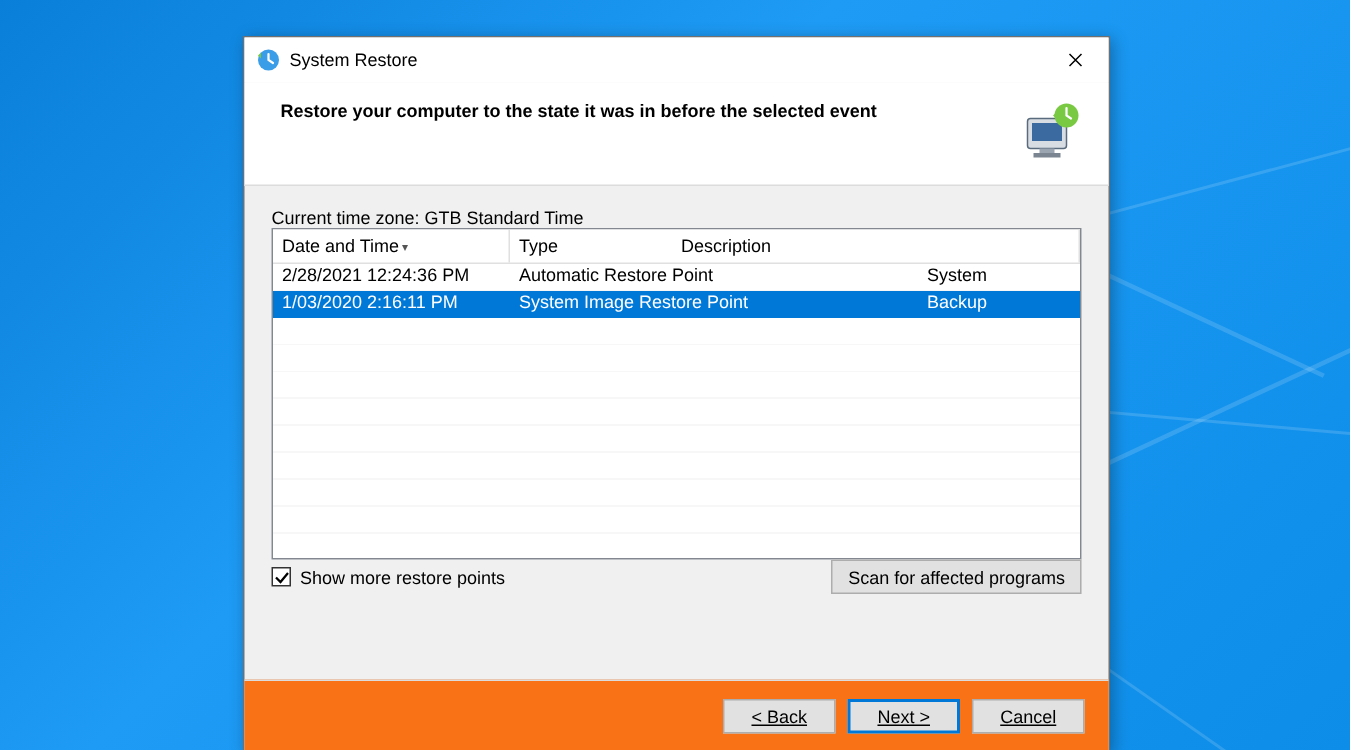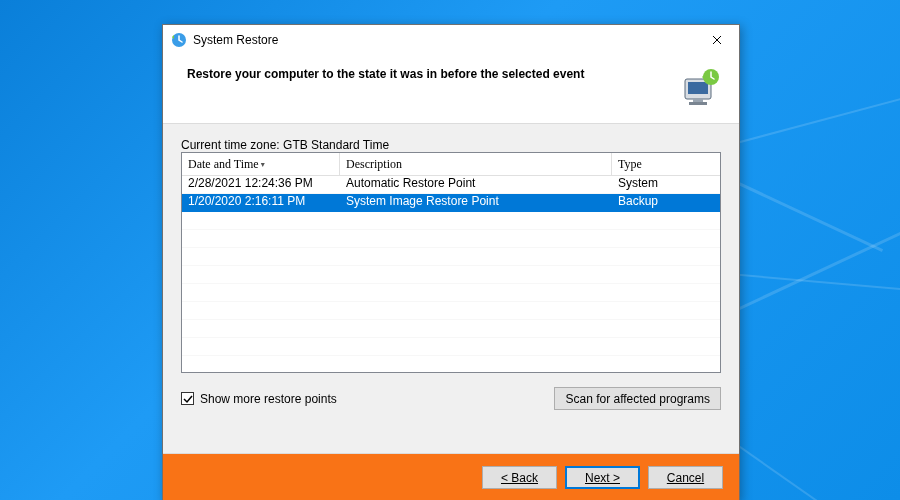--- a/index.html
+++ b/index.html
@@ -46,38 +46,38 @@
     .header-text { font-weight: bold; font-size: 12px; flex: 1; padding-top: 2px;}
     .header-icon { width: 44px; height: 44px; }
 
     .body-area { flex: 1; padding: 14px 18px 8px 18px; display:flex; flex-direction:column; }
     .tz-line { font-size: 12px; }
 
     .table-wrap {
       border: 1px solid #828790;
       background: #fff;
     }
-    .thead { display:flex; background: #fff; border-bottom: 1px solid #e0e0e0; height: 23px; font-family: Liberation Serif, serif; }
+    .thead { display:flex; background: #fff; border-bottom: 1px solid #e0e0e0; height: 23px; }
     .th { padding: 3px 6px; font-size: 12px; border-right: 1px solid #e0e0e0; display:flex; align-items:center; gap:2px;}
     .th.c1 { width: 158px; }
     .th.c2 { flex: 1; }
     .th.c3 { width: 108px; border-right:none;}
     .sort-arrow { font-size: 8px; color:#555; }
 
     .tbody { height: 196px; background:
       repeating-linear-gradient(to bottom, #fff 0, #fff 17px, #f7f7f7 17px, #f7f7f7 18px);
     }
     .trow { display:flex; height: 18px; align-items:flex-start; font-size: 12px; }
     .trow.selected { background: #0078d7; color: #fff; }
     .td { padding: 0 6px; white-space: nowrap; overflow:hidden; }
     .td.c1 { width: 158px; }
     .td.c2 { flex: 1; }
     .td.c3 { width: 108px; }
 
-    .below-table { display:flex; align-items:center; justify-content: space-between; margin-top: 14px; }
+    .below-table { display:flex; align-items:center; justify-content: space-between; }
     .chk-wrap { display:flex; align-items:center; gap:6px; font-size:12px; }
     .chkbox { width:13px; height:13px; border:1px solid #333; background:#fff; display:flex; align-items:center; justify-content:center; }
     .chkbox svg { width:10px; height:10px; }
 
     .btn {
       background: #e1e1e1; border:1px solid #adadad;
       font-size:12px; font-family:inherit; height:23px;
       padding: 0 12px; min-width: 75px; cursor:default;
       display:inline-flex; align-items:center; justify-content:center;
     }
@@ -135,35 +135,35 @@
 
   <div class="body-area">
     <div class="tz-line">Current time zone: GTB Standard Time</div>
 
     <div class="table-wrap">
       <div class="thead">
         <div class="th c1">
           <span>Date and Time</span>
           <span class="sort-arrow">▾</span>
         </div>
+        <div class="th c3">
+          <span>Type</span>
+        </div>
         <div class="th c2">
           <span>Description</span>
-        </div>
-        <div class="th c3">
-          <span>Type</span>
         </div>
       </div>
       <div class="tbody">
         <div class="trow">
           <div class="td c1">2/28/2021 12:24:36 PM</div>
           <div class="td c2">Automatic Restore Point</div>
           <div class="td c3">System</div>
         </div>
         <div class="trow selected">
-          <div class="td c1">1/20/2020 2:16:11 PM</div>
+          <div class="td c1">1/03/2020 2:16:11 PM</div>
           <div class="td c2">System Image Restore Point</div>
           <div class="td c3">Backup</div>
         </div>
       </div>
     </div>
 
     <div class="below-table">
       <label class="chk-wrap">
         <span class="chkbox">
           <svg viewBox="0 0 10 10">

